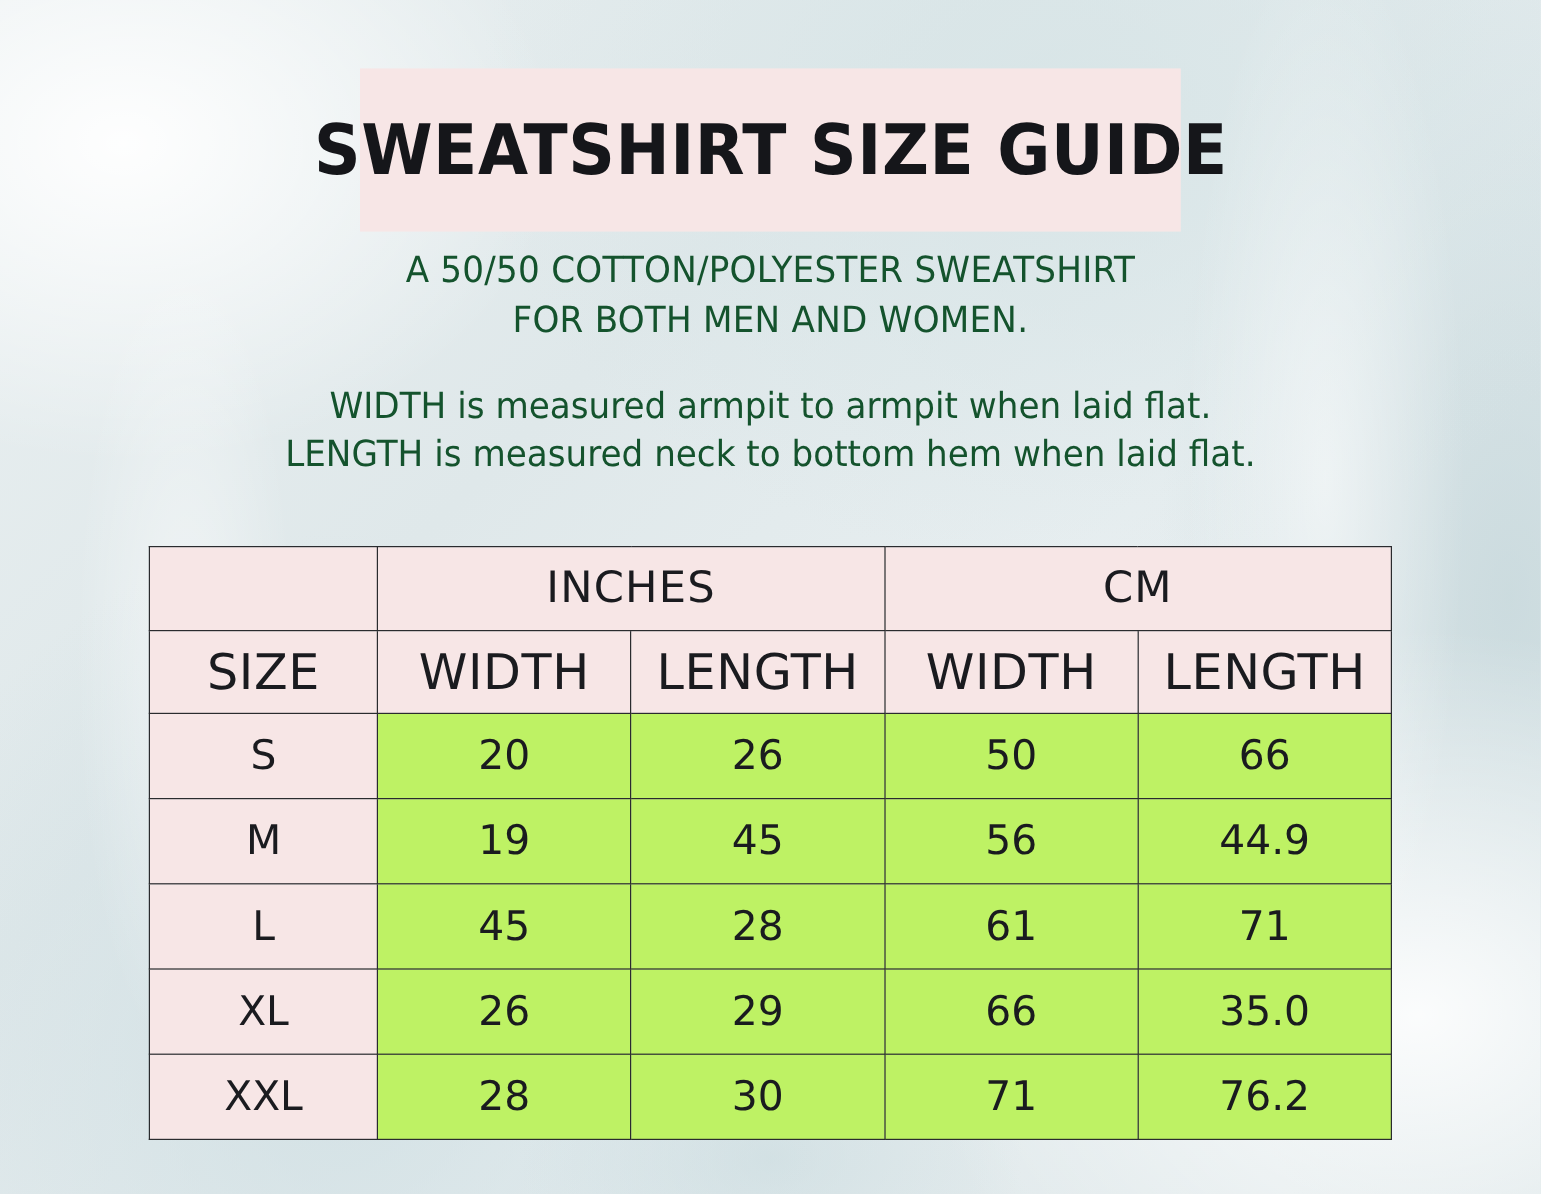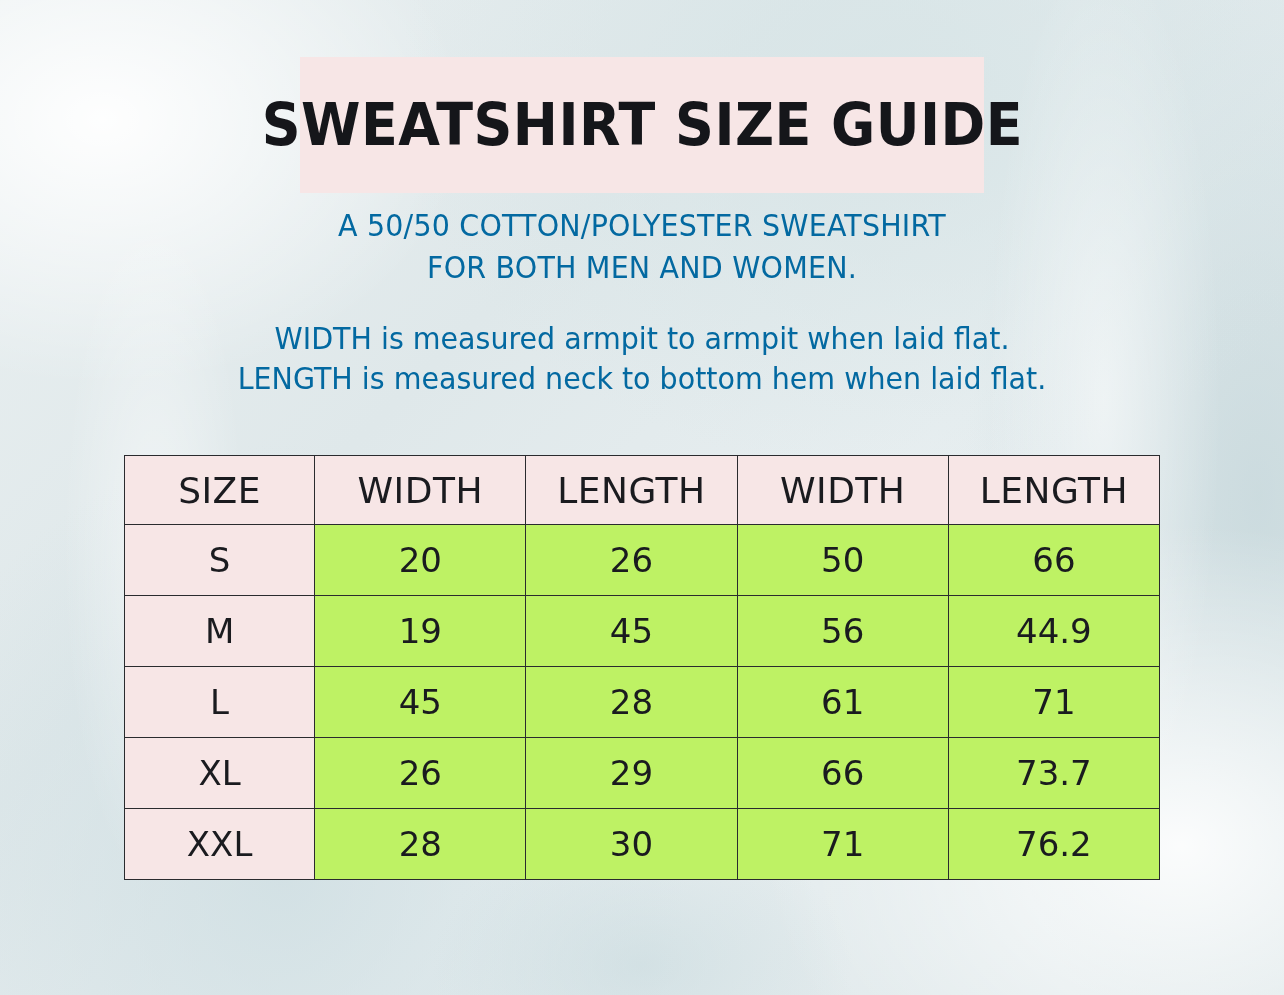--- a/index.html
+++ b/index.html
@@ -64,21 +64,21 @@
     white-space: nowrap;
   }
 
   
   .intro {
     position: absolute;
     left: 0;
     top: 205px;
     width: 1284px;
     text-align: center;
-    color: #0369a1;
+    color: #14532d;
   }
   .intro .line-a {
     font-family: "DejaVu Sans", sans-serif;
     font-size: 30px;
     line-height: 42px;
     letter-spacing: 0.2px;
     transform: scaleX(0.95);
   }
   .intro .gap {
     height: 30px;
@@ -119,21 +119,21 @@
     height: 69px;
     font-size: 36px;
     background: #f7e6e6;
     letter-spacing: 1px;
   }
   tr.unit-row td.blank {
     background: #f7e6e6;
   }
   tr.head-row td {
     height: 68px;
-    font-size: 36px;
+    font-size: 41px;
     background: #f7e6e6;
     letter-spacing: 0.5px;
   }
   tr.data-row td {
     height: 70px;
     font-size: 34px;
     background: #bef264;
   }
   tr.data-row td.size-cell {
     background: #f7e6e6;
@@ -161,20 +161,25 @@
   <div class="table-wrap">
     <table class="size-table">
       <colgroup>
         <col class="col-size">
         <col class="col-q">
         <col class="col-q">
         <col class="col-q">
         <col class="col-q">
       </colgroup>
       <tbody>
+        <tr class="unit-row">
+          <td class="blank"></td>
+          <td colspan="2">INCHES</td>
+          <td colspan="2">CM</td>
+        </tr>
         <tr class="head-row">
           <td>SIZE</td>
           <td>WIDTH</td>
           <td>LENGTH</td>
           <td>WIDTH</td>
           <td>LENGTH</td>
         </tr>
 
         <tr class="data-row">
           <td class="size-cell">S</td>
@@ -195,21 +200,21 @@
           <td>45</td>
           <td>28</td>
           <td>61</td>
           <td>71</td>
         </tr>
         <tr class="data-row">
           <td class="size-cell">XL</td>
           <td>26</td>
           <td>29</td>
           <td>66</td>
-          <td>73.7</td>
+          <td>35.0</td>
         </tr>
         <tr class="data-row">
           <td class="size-cell">XXL</td>
           <td>28</td>
           <td>30</td>
           <td>71</td>
           <td>76.2</td>
         </tr>
       </tbody>
     </table>

